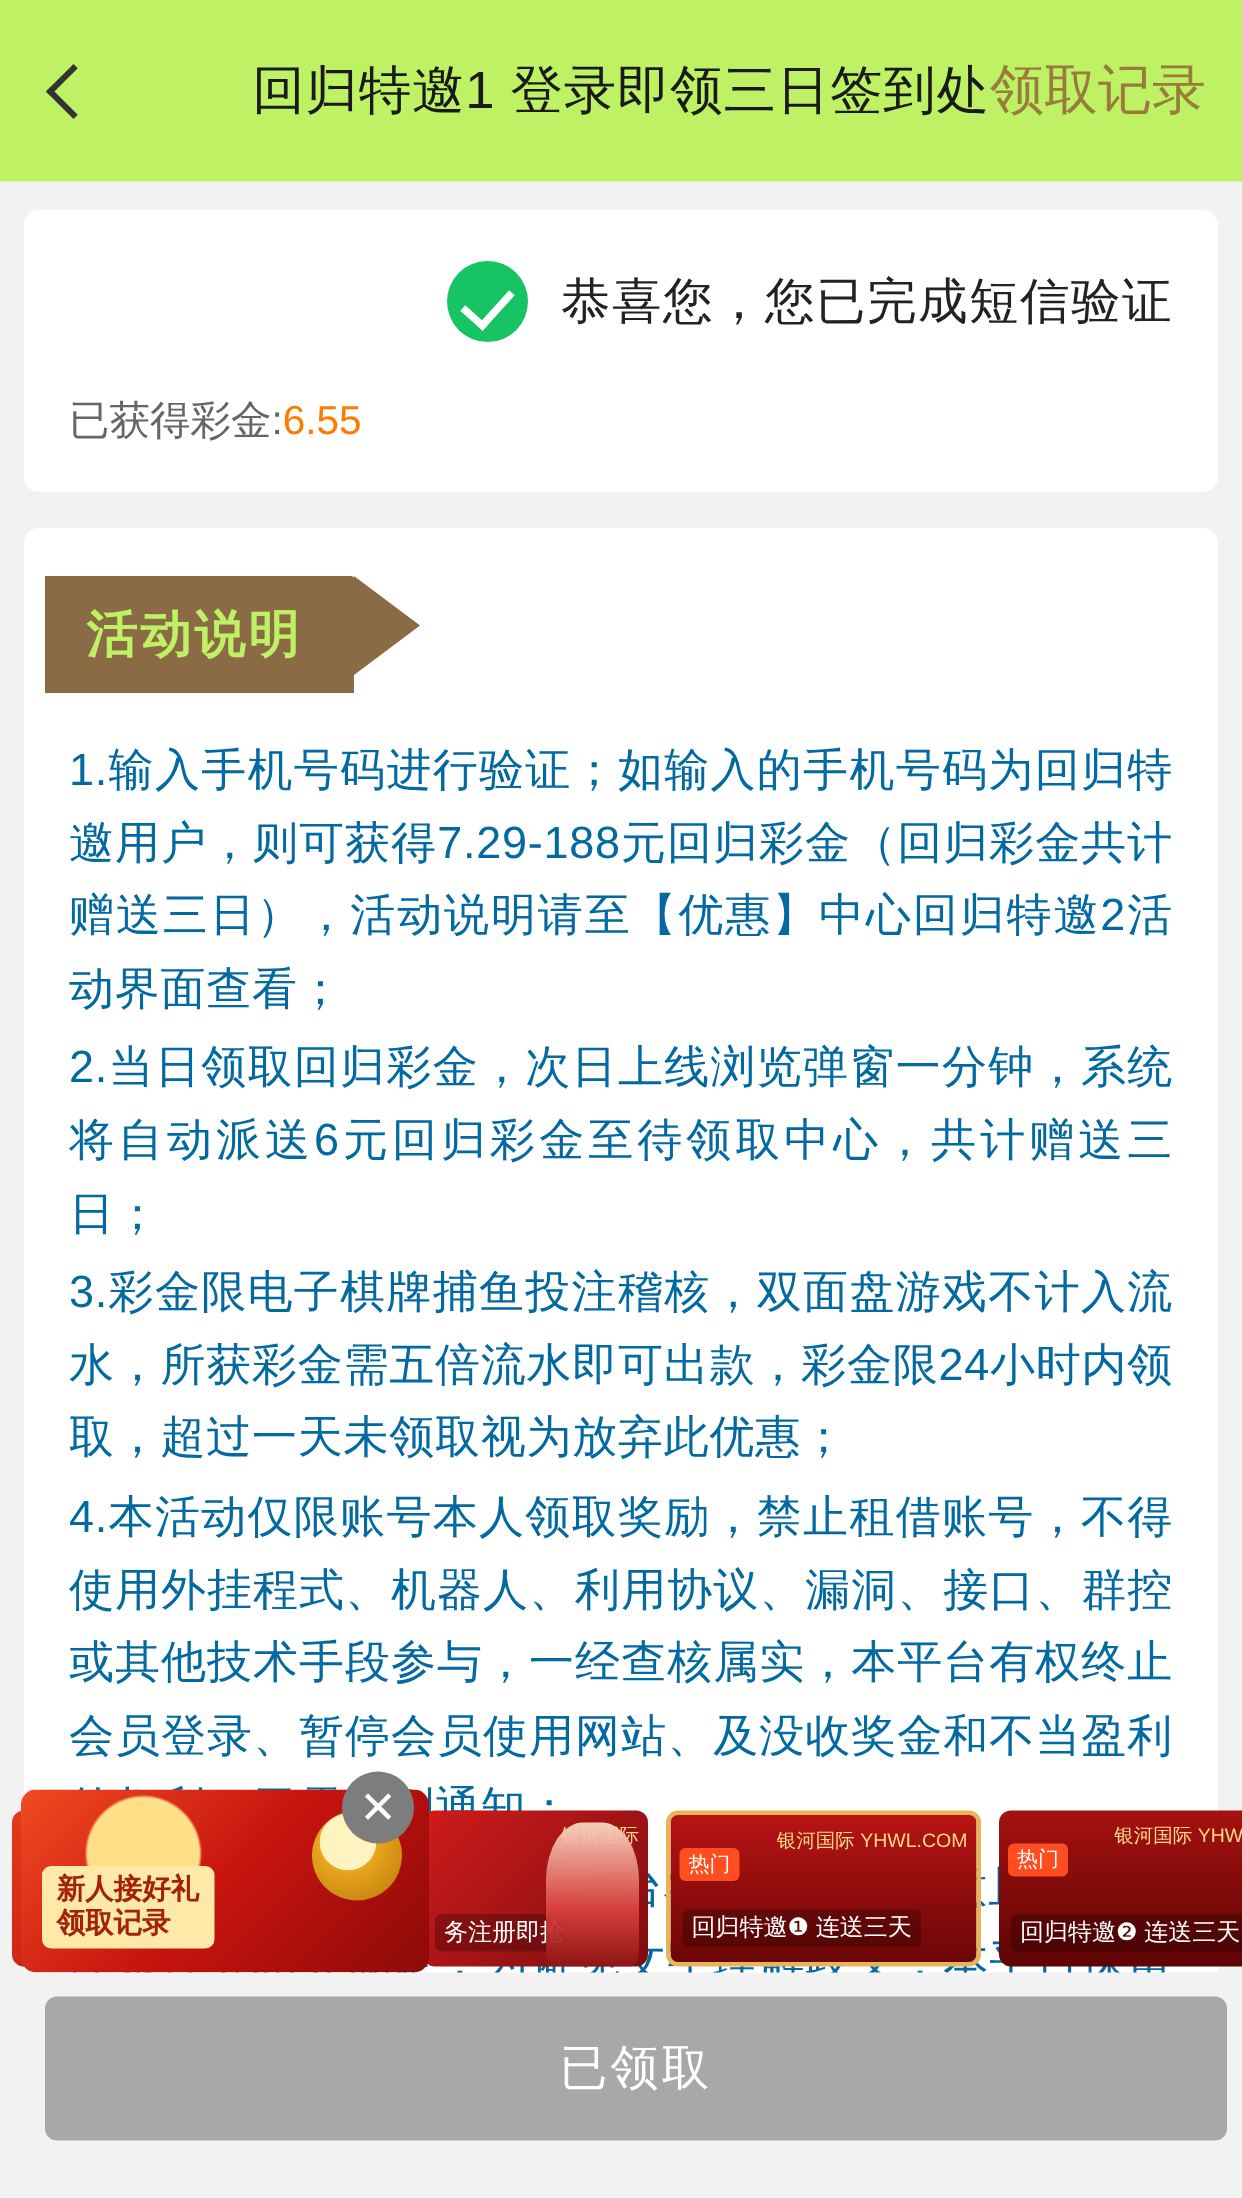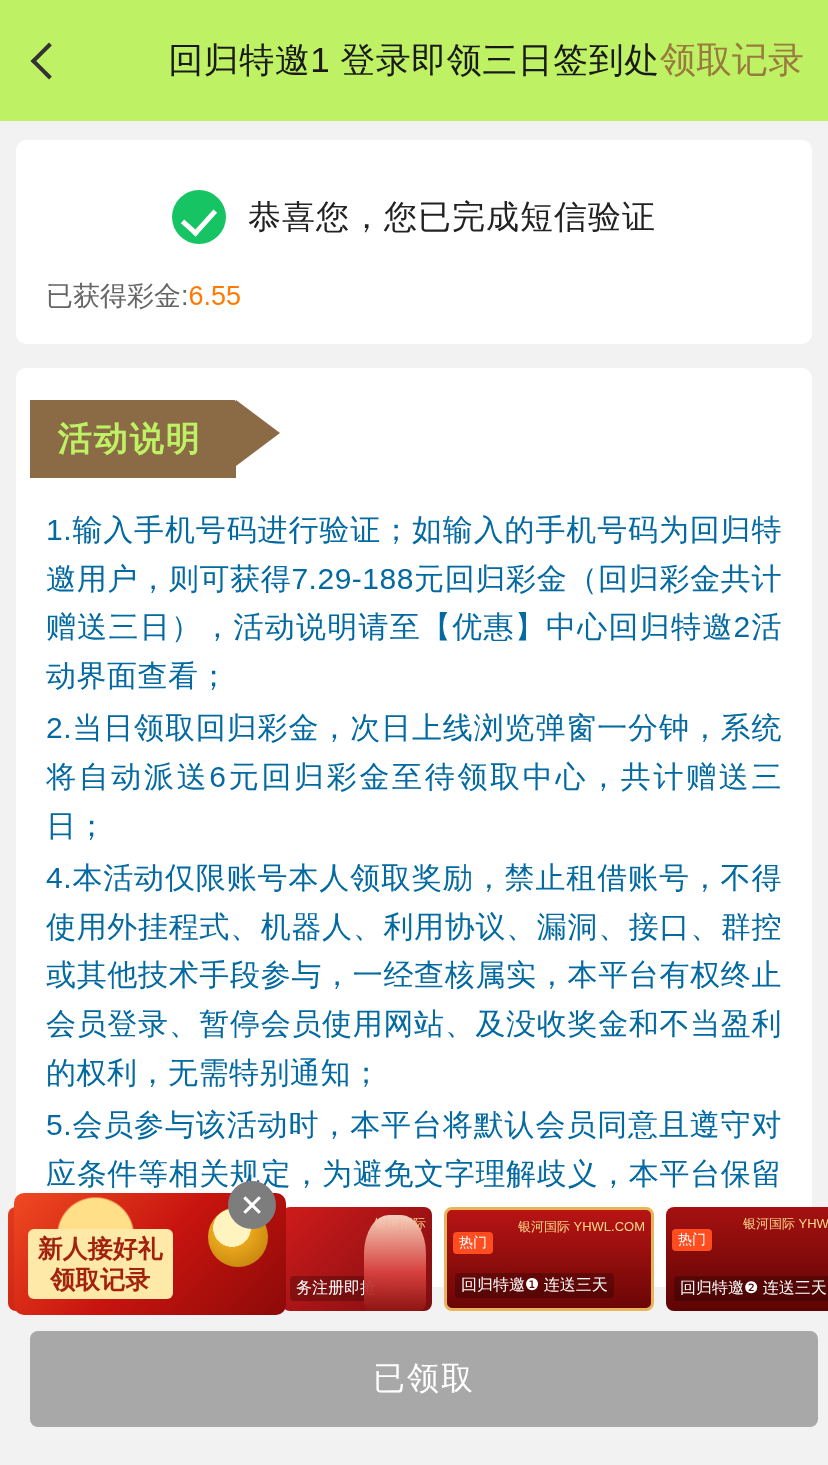--- a/index.html
+++ b/index.html
@@ -73,23 +73,22 @@
 
   .card {
     background: #ffffff;
     border-radius: 10px;
     padding: 34px 30px 30px 30px;
     margin-bottom: 24px;
   }
   .success-row {
     display: flex;
     align-items: center;
-    justify-content: center;
+    justify-content: flex-end;
     gap: 22px;
-    margin-top: 16px;
   }
   .check-circle {
     width: 54px;
     height: 54px;
     border-radius: 50%;
     background: #16c464;
     position: relative;
     flex: 0 0 auto;
   }
   .check-circle::after {
@@ -238,26 +237,25 @@
     background: radial-gradient(circle at 30% 35%, #ffdf87 0 18%, transparent 19%),
                 linear-gradient(135deg,#ef4b22 0%,#c8140f 50%,#8c0a08 100%);
     overflow: hidden;
   }
   .float-ad .ad-text {
     position: absolute;
     left: 14px;
     bottom: 16px;
     background: #ffe9a8;
     color: #a3220d;
-    font-size: 25px;
+    font-size: 19px;
     font-weight: bold;
     border-radius: 6px;
     padding: 4px 10px;
     line-height: 1.25;
-    text-align: center;
   }
   .float-ad .coin {
     position: absolute;
     right: 18px;
     top: 14px;
     width: 60px; height: 60px;
     border-radius: 50%;
     background: radial-gradient(circle at 40% 35%, #fff3c0 0 35%, #e8a71c 36%, #b9760a 100%);
   }
   .close-badge {
@@ -324,20 +322,21 @@
       </div>
     </div>
 
     <div class="desc-card">
       <div class="ribbon-wrap">
         <div class="ribbon">活动说明</div>
       </div>
       <div class="rules">
         <p class="rule-line">1.输入手机号码进行验证；如输入的手机号码为回归特邀用户，则可获得7.29-188元回归彩金（回归彩金共计赠送三日），活动说明请至【优惠】中心回归特邀2活动界面查看；</p>
         <p class="rule-line">2.当日领取回归彩金，次日上线浏览弹窗一分钟，系统将自动派送6元回归彩金至待领取中心，共计赠送三日；</p>
+        <p class="rule-line">3.彩金限电子棋牌捕鱼投注稽核，双面盘游戏不计入流水，所获彩金需五倍流水即可出款，彩金限24小时内领取，超过一天未领取视为放弃此优惠；</p>
         <p class="rule-line">4.本活动仅限账号本人领取奖励，禁止租借账号，不得使用外挂程式、机器人、利用协议、漏洞、接口、群控或其他技术手段参与，一经查核属实，本平台有权终止会员登录、暂停会员使用网站、及没收奖金和不当盈利的权利，无需特别通知；</p>
         <p class="rule-line">5.会员参与该活动时，本平台将默认会员同意且遵守对应条件等相关规定，为避免文字理解歧义，本平台保留活动最终解释权。</p>
       </div>
     </div>
 
     <div class="banner-strip">
       <div class="banner b1">
         <span class="god"></span>
       </div>
       <div class="banner b2">

